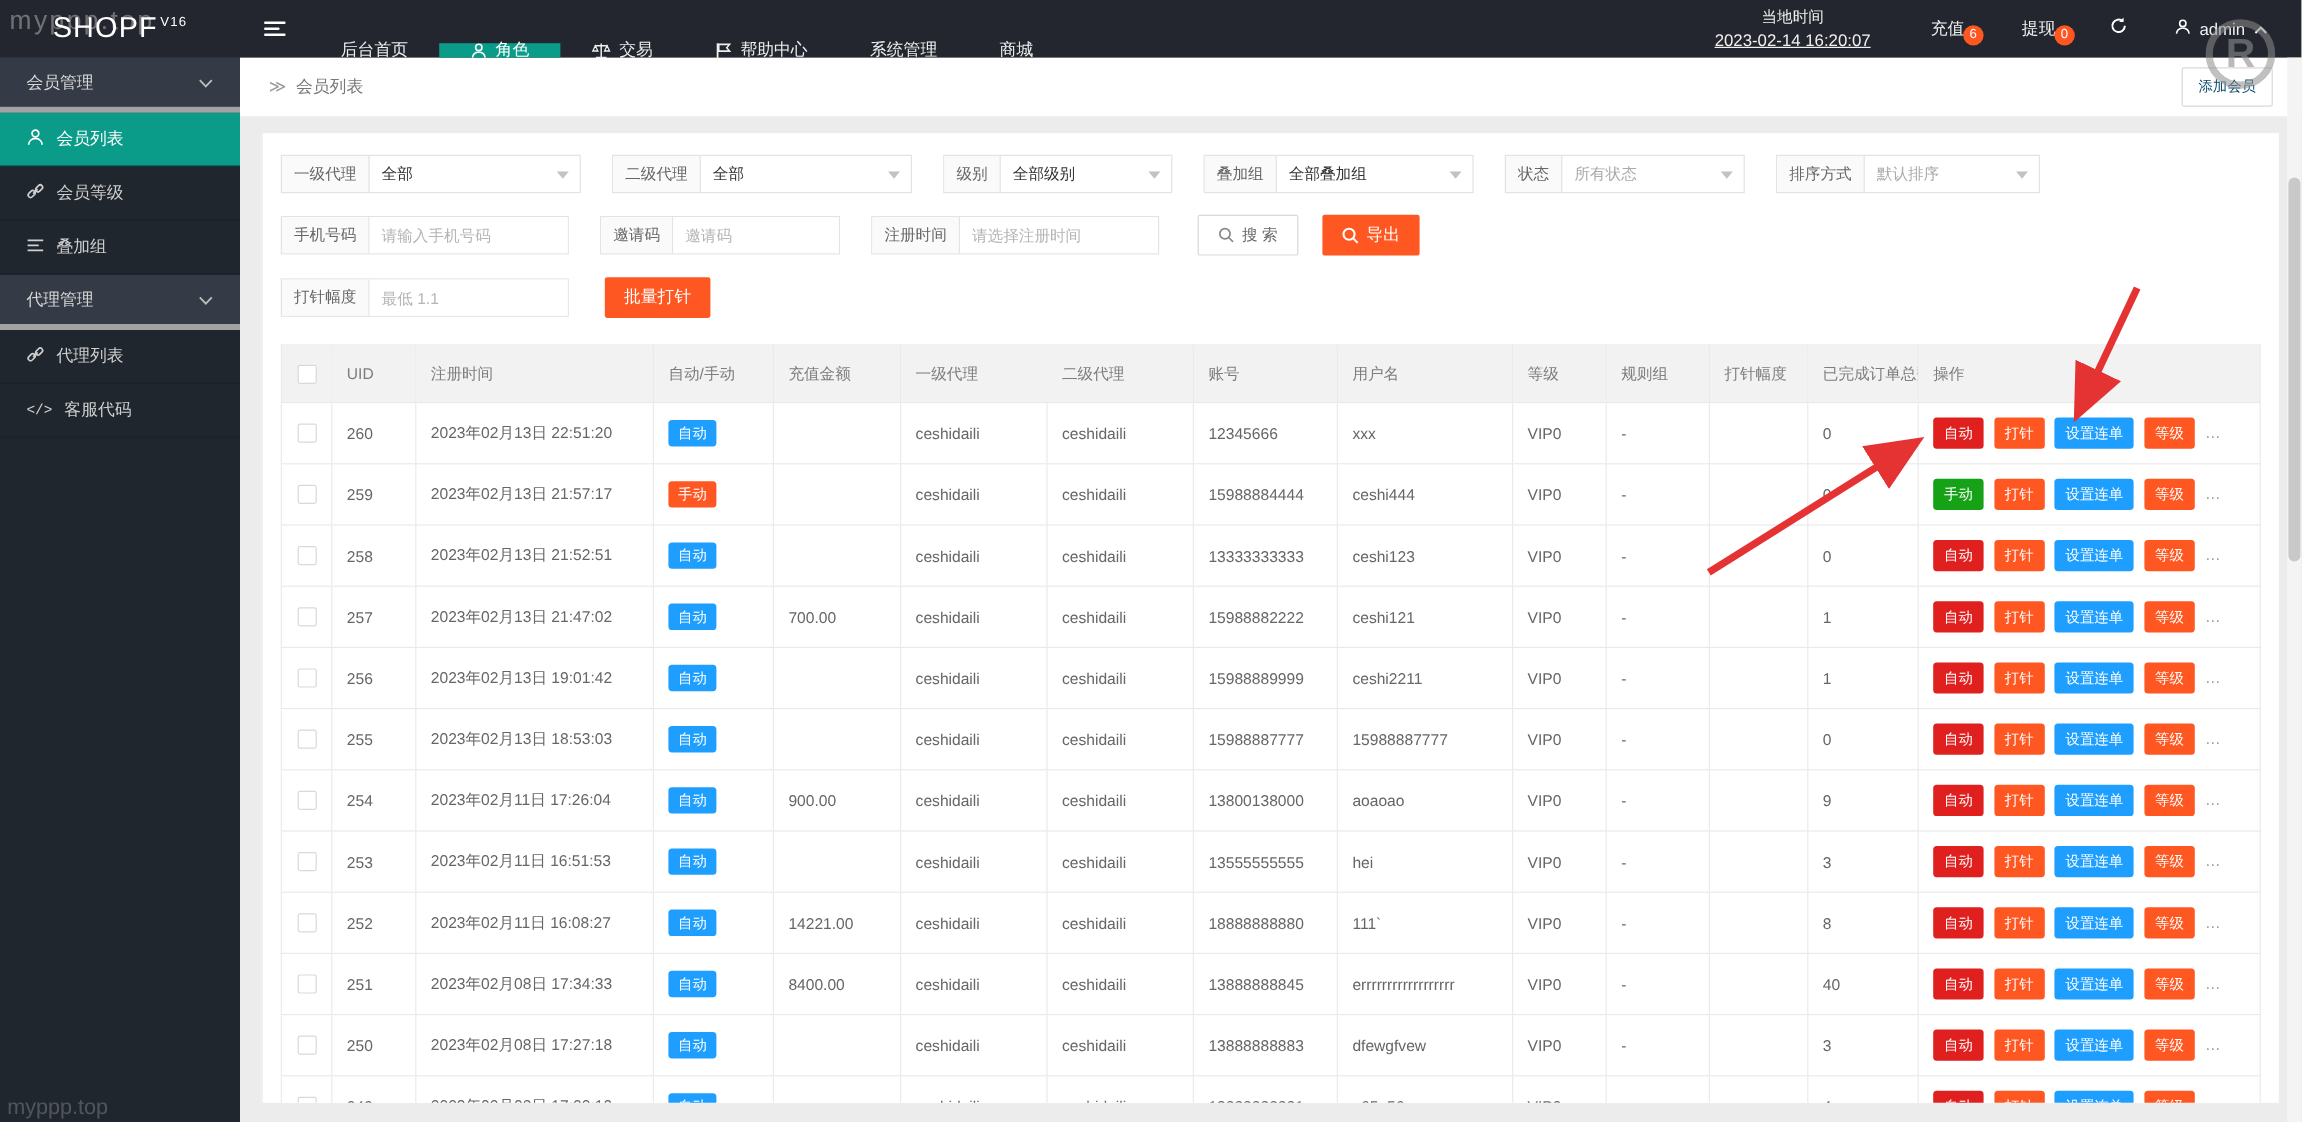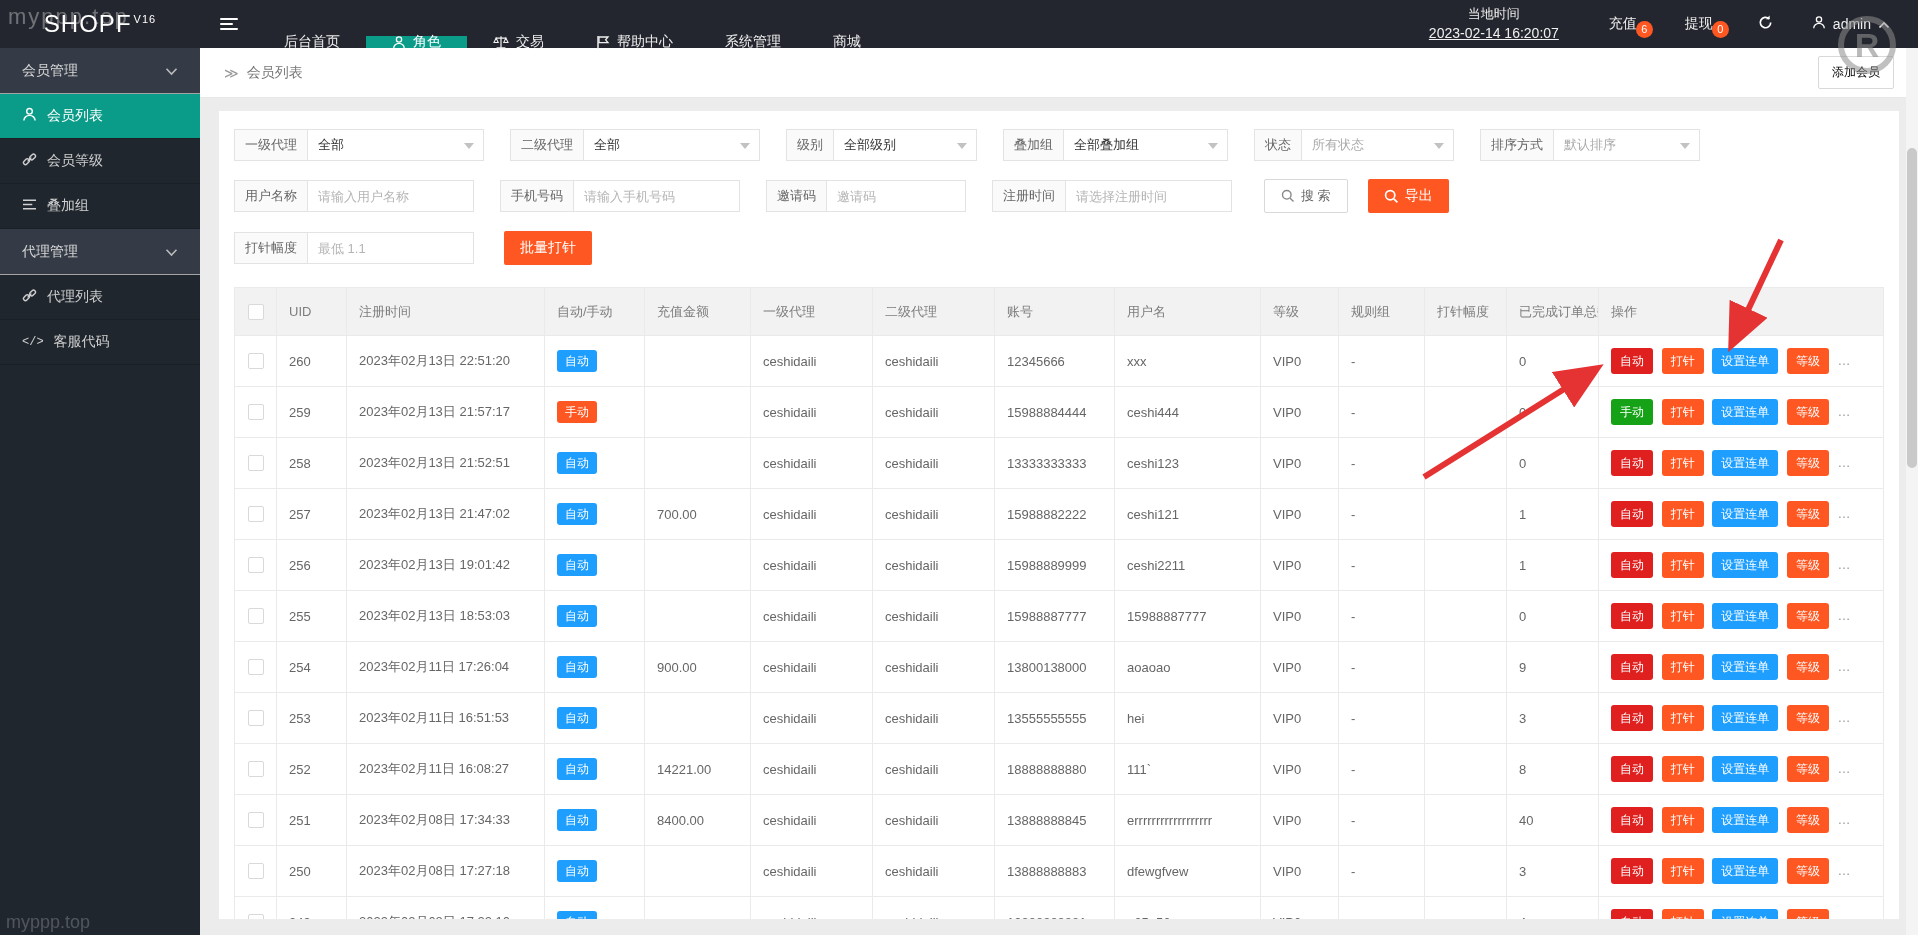--- a/index.html
+++ b/index.html
@@ -22,32 +22,32 @@
   .nav-right { margin-left:auto; display:flex; align-items:center; }
   .nav-time { text-align:center; font-size:13px; line-height:1.5; padding:0 26px; }
   .nav-time .t2 { font-size:14px;text-decoration:underline; }
   .nav-badge-item { position:relative; padding:0 24px; font-size:14px; cursor:pointer; }
   .nbadge { position:absolute; top:6px; right:8px; min-width:17px; height:17px; line-height:17px; text-align:center; border-radius:9px; background:#ff5722; color:#fff; font-size:11px; padding:0 4px; }
   .nav-refresh { padding:0 20px; cursor:pointer; }
   .nav-user { display:flex; align-items:center; gap:7px; padding:0 28px 0 18px; font-size:14px; cursor:pointer; }
 
   
   .sidebar { position:absolute; top:48px; left:0; width:200px; bottom:0; background:#20262e; z-index:4; }
-  .side-group-title { height:46px; display:flex; align-items:center; justify-content:space-between; padding:0 22px; background:#343b46; color:#d8d8d8; font-size:14px; cursor:pointer; border-bottom:1px solid #a3a3a3; }
+  .side-group-title { height:46px; display:flex; align-items:center; justify-content:space-between; padding:0 22px; background:#343b46; color:#d8d8d8; font-size:14px; cursor:pointer; border-bottom:5px solid #a3a3a3; }
   .side-item { height:45px; display:flex; align-items:center; gap:10px; padding:0 22px; color:#cfcfcf; font-size:14px; background:#20262e; cursor:pointer; border-bottom:1px solid #1b2027; }
   .side-item.active { background:#0a9c89; color:#fff; }
   .side-item svg, .side-item .code-glyph { flex:0 0 auto; }
   .code-glyph { font-size:12px; font-family:"Liberation Mono","DejaVu Sans Mono",monospace; }
 
   
   .main { position:absolute; top:48px; left:200px; right:0; bottom:0; background:#ececec; overflow:hidden; }
   .crumbbar { height:50px; background:#fff; display:flex; align-items:center; padding:0 24px; border-bottom:1px solid #e8e8e8; }
   .crumb { color:#777; font-size:14px; display:flex; gap:8px; align-items:center; }
   .crumb .arr { color:#999; }
-  .add-btn { margin-left:auto; background:#fff; border:1px solid #d9d9d9; color:#000000; font-size:12px; padding:7px 13px; border-radius:2px; cursor:pointer; }
+  .add-btn { margin-left:auto; background:#fff; border:1px solid #d9d9d9; color:#0c4a6e; font-size:12px; padding:7px 13px; border-radius:2px; cursor:pointer; }
 
   .panel { margin:12px 18px 0 18px; background:#fff; border:1px solid #ededed; padding:18px 15px 0 15px; height:810px; overflow:hidden; position:relative; }
 
   .frow { display:flex; align-items:center; gap:26px; margin-bottom:18px; flex-wrap:nowrap; }
   .igroup { display:flex; align-items:stretch; height:32px; border:1px solid #e3e3e3; background:#fff; }
   .igroup .ilabel { display:flex; align-items:center; padding:0 10px; background:#fafafa; border-right:1px solid #e3e3e3; color:#666; font-size:13px; white-space:nowrap; }
   .igroup .ival { position:relative; display:flex; align-items:center; padding:0 26px 0 10px; font-size:13px; color:#333; }
   .igroup .ival .caret { position:absolute; right:9px; top:13px; width:0; height:0; border-left:5px solid transparent; border-right:5px solid transparent; border-top:6px solid #c2c2c2; }
   .val-muted { color:#aaa !important; }
   .igroup input { border:none; outline:none; font-size:13px; color:#333; padding:0 10px; font-family:inherit; }
@@ -270,24 +270,20 @@
         <div class="igroup" style="width:220px;">
           <span class="ilabel">排序方式</span>
           <span class="ival" style="flex:1;">
               <span class="val-muted">默认排序</span>
               <span class="caret"></span>
             </span>
         </div>
       </div>
 
       <div class="frow">
-        <div class="igroup" style="width:240px;">
-          <span class="ilabel">用户名称</span>
-          <input style="flex: 1 1 0%; min-width: 0px;" placeholder="请输入用户名称">
-        </div>
         <div class="igroup" style="width:240px;">
           <span class="ilabel">手机号码</span>
           <input style="flex: 1 1 0%; min-width: 0px;" placeholder="请输入手机号码">
         </div>
         <div class="igroup" style="width:200px;">
           <span class="ilabel">邀请码</span>
           <input style="flex: 1 1 0%; min-width: 0px;" placeholder="邀请码">
         </div>
         <div class="igroup" style="width:240px;">
           <span class="ilabel">注册时间</span>

